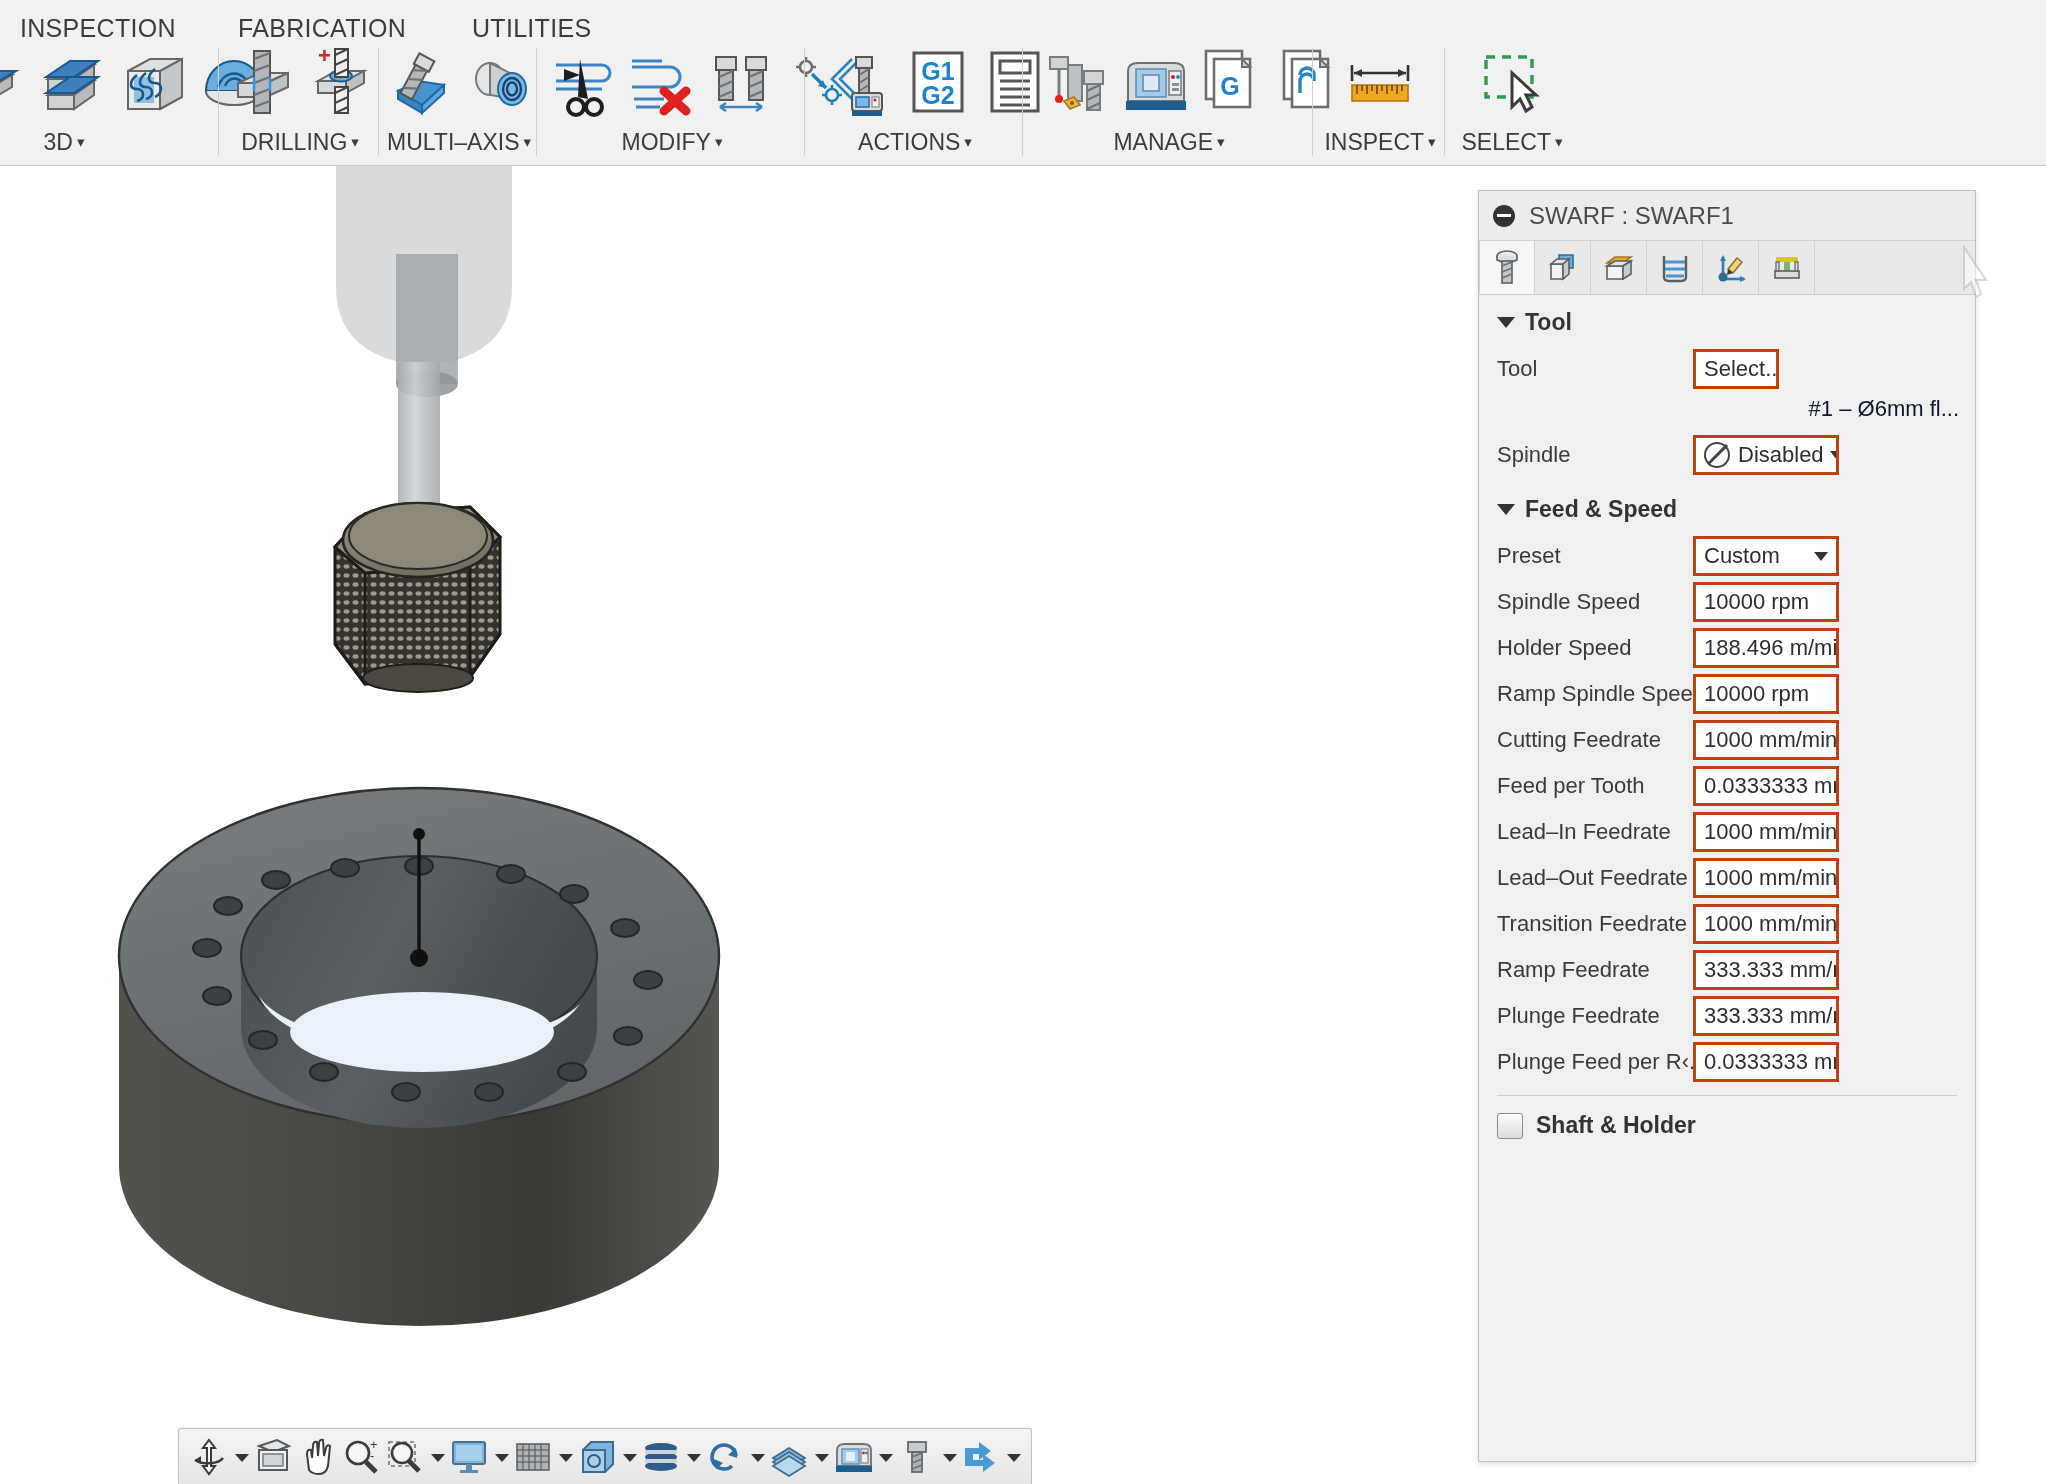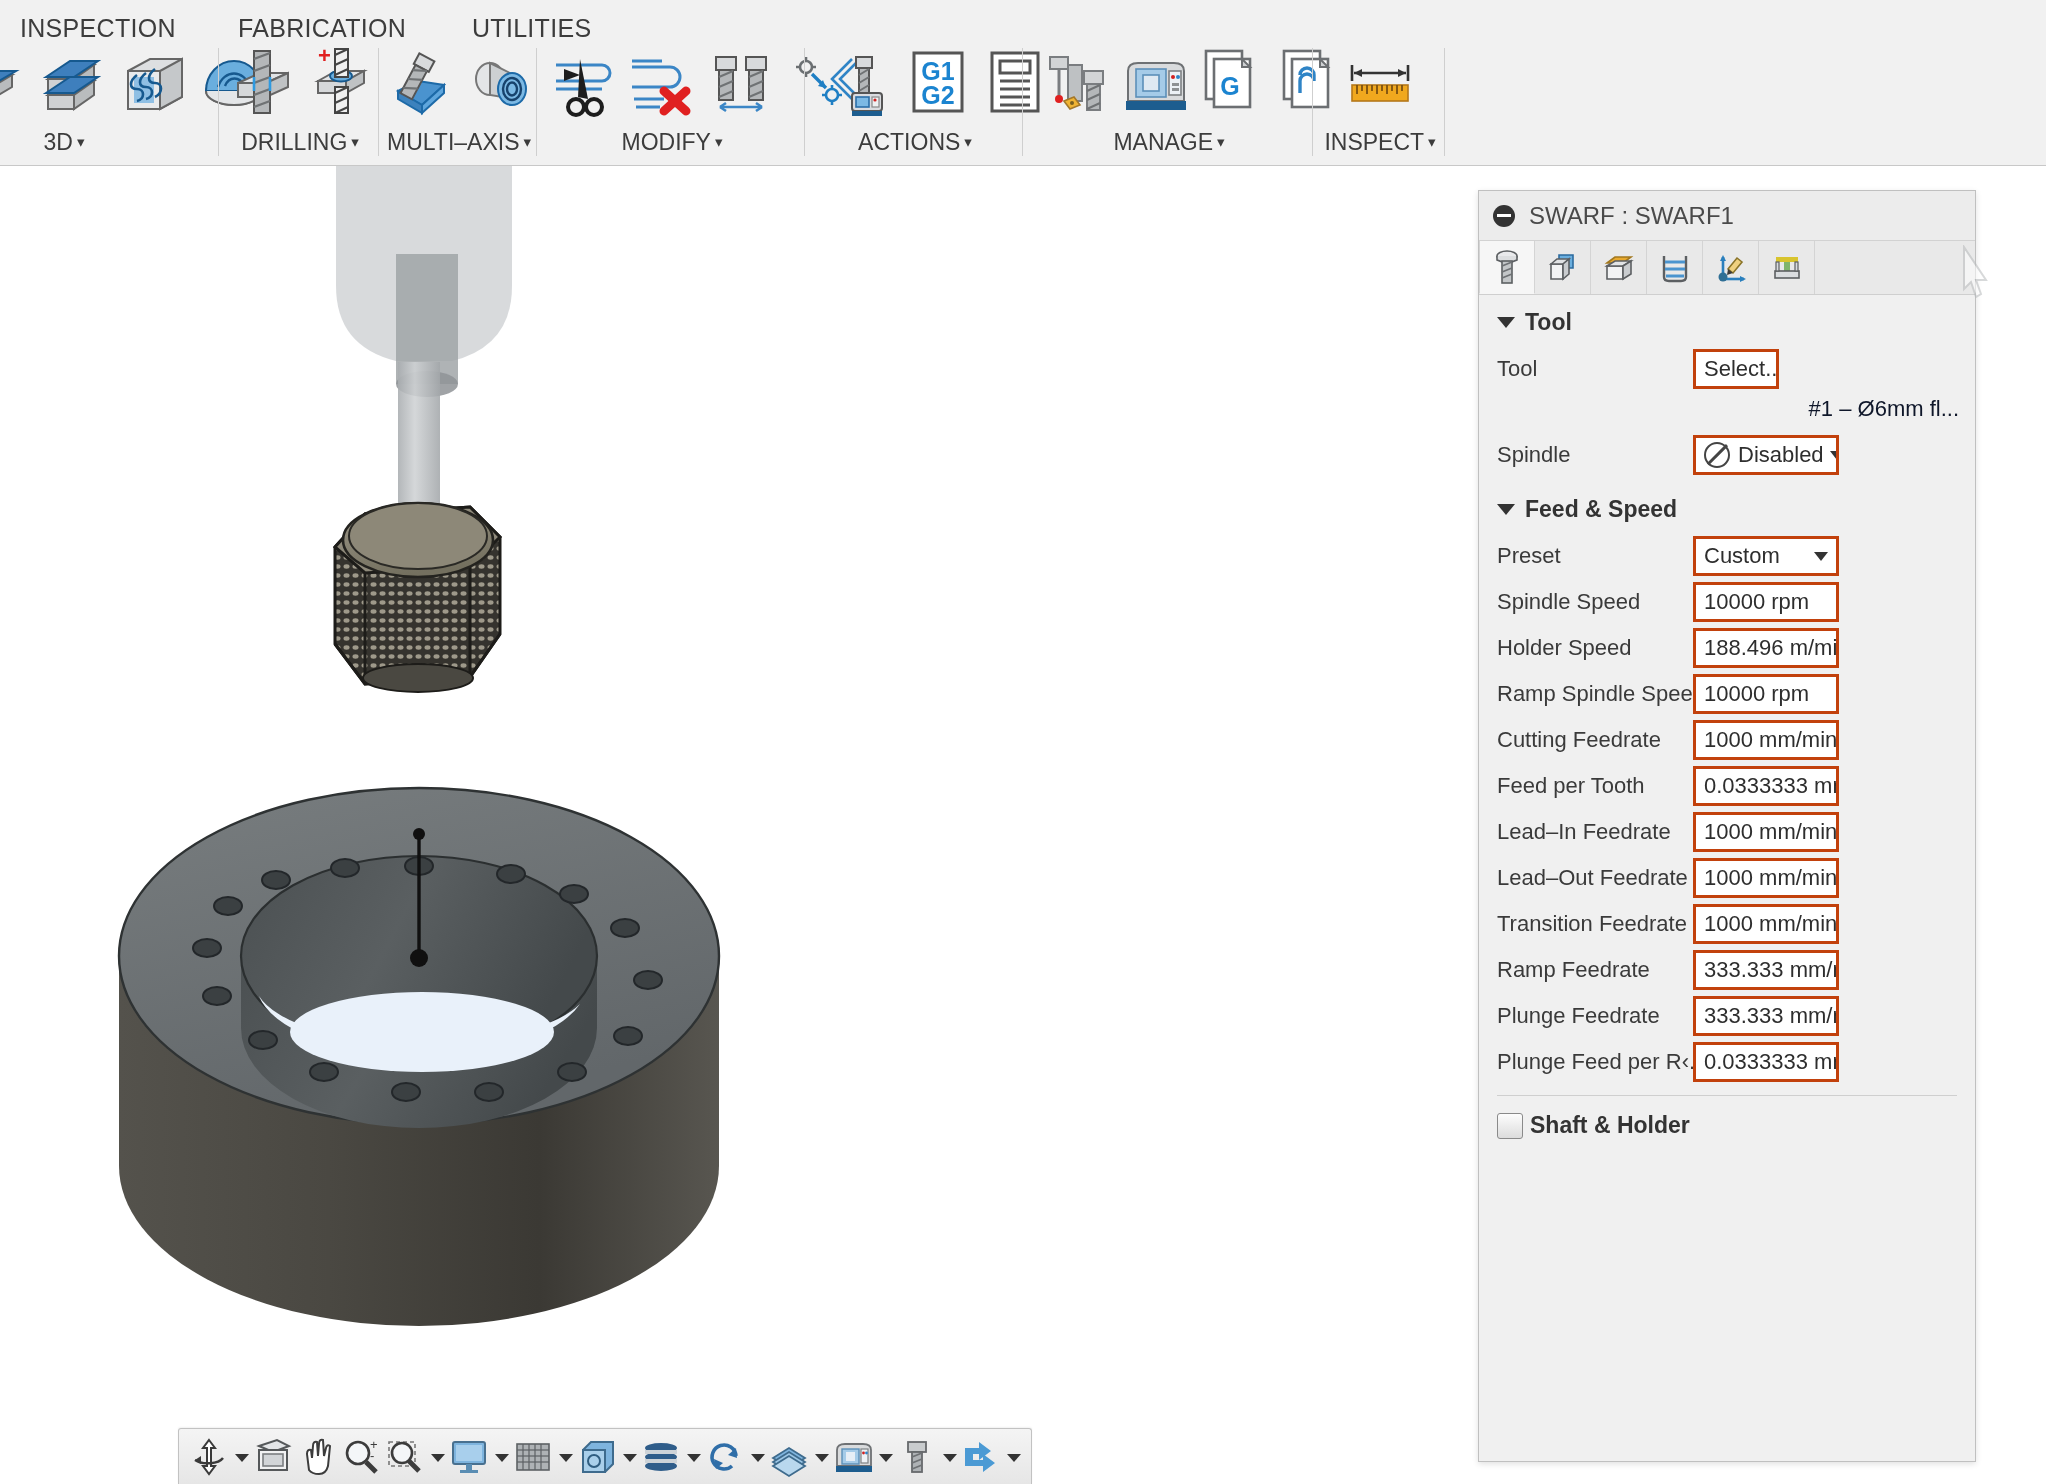--- a/index.html
+++ b/index.html
@@ -160,21 +160,21 @@
     width: 26px; height: 26px; border: 2.5px solid #444; border-radius: 50%;
     position: relative; flex: 0 0 auto; margin-right: 8px;
   }
   .noentry::after {
     content: ""; position: absolute; left: 9.5px; top: -3px;
     width: 2.5px; height: 27px; background: #444;
     transform: rotate(45deg); transform-origin: center;
   }
   .hr { height: 1px; background: #cfcfcf; margin: 10px 18px 0 18px; }
   .chk-row {
-    display: flex; align-items: center; gap: 7px;
+    display: flex; align-items: center; gap: 13px;
     padding: 16px 0 0 18px;
   }
   .chkbox {
     width: 26px; height: 26px; border: 1px solid #8a8a8a; border-radius: 3px;
     background: linear-gradient(#fdfdfd, #dcdcdc);
   }
   .chk-row .ctext { font-size: 23px; font-weight: bold; color: #333; }
 
   .panel-cursor {
     position: absolute; left: 1962px; top: 245px;
@@ -518,20 +518,33 @@
             </svg>
           </div>
         </div>
         <div class="rgroup-label">
           <span>INSPECT</span><span class="caret">▾</span>
         </div>
       </div>
 
       <div class="vdiv" style="left:1444px"></div>
 
+      <div class="rgroup" style="left:1446px;width:132px">
+        <div class="rgroup-icons" style="left:28px">
+          <div class="ricon">
+            <svg width="78" height="76" viewBox="0 0 78 76">
+              <rect x="12" y="12" width="46" height="40" fill="none" stroke="#2f9b55" stroke-width="3.4" stroke-dasharray="9 7"></rect>
+              <path d="M38 28 L38 62 L46 54 L52 66 L58 62 L52 50 L62 50 Z" fill="#ffffff" stroke="#3a3a3a" stroke-width="3"></path>
+            </svg>
+          </div>
+        </div>
+        <div class="rgroup-label">
+          <span>SELECT</span><span class="caret">▾</span>
+        </div>
+      </div>
 
     </div>
   </div>
 
   <div class="viewport">
     <svg width="1474" height="1318" viewBox="0 0 1474 1318">
       <defs>
         <linearGradient id="ringTop" x1="0" y1="0" x2="0.4" y2="1">
           <stop offset="0" stop-color="#787d7f"></stop>
           <stop offset="1" stop-color="#62676a"></stop>

